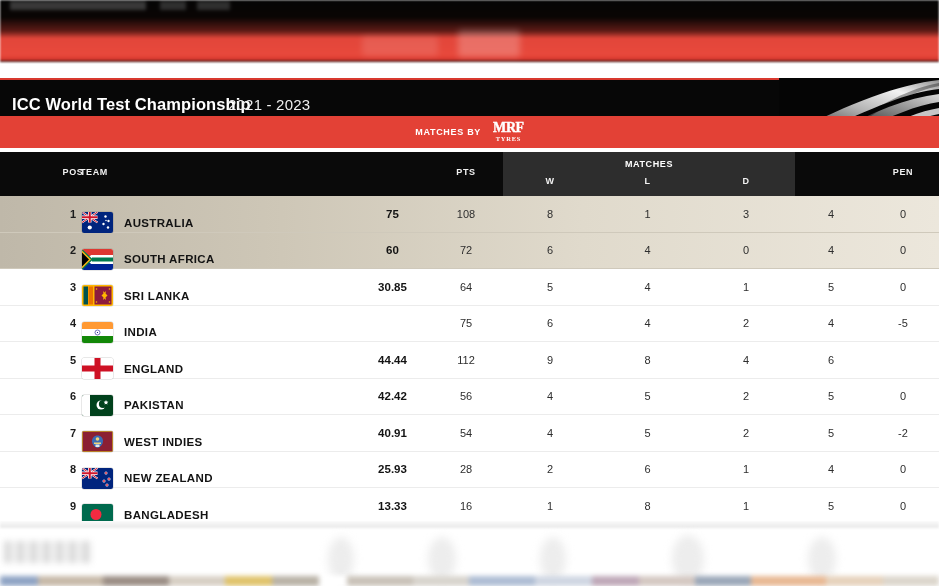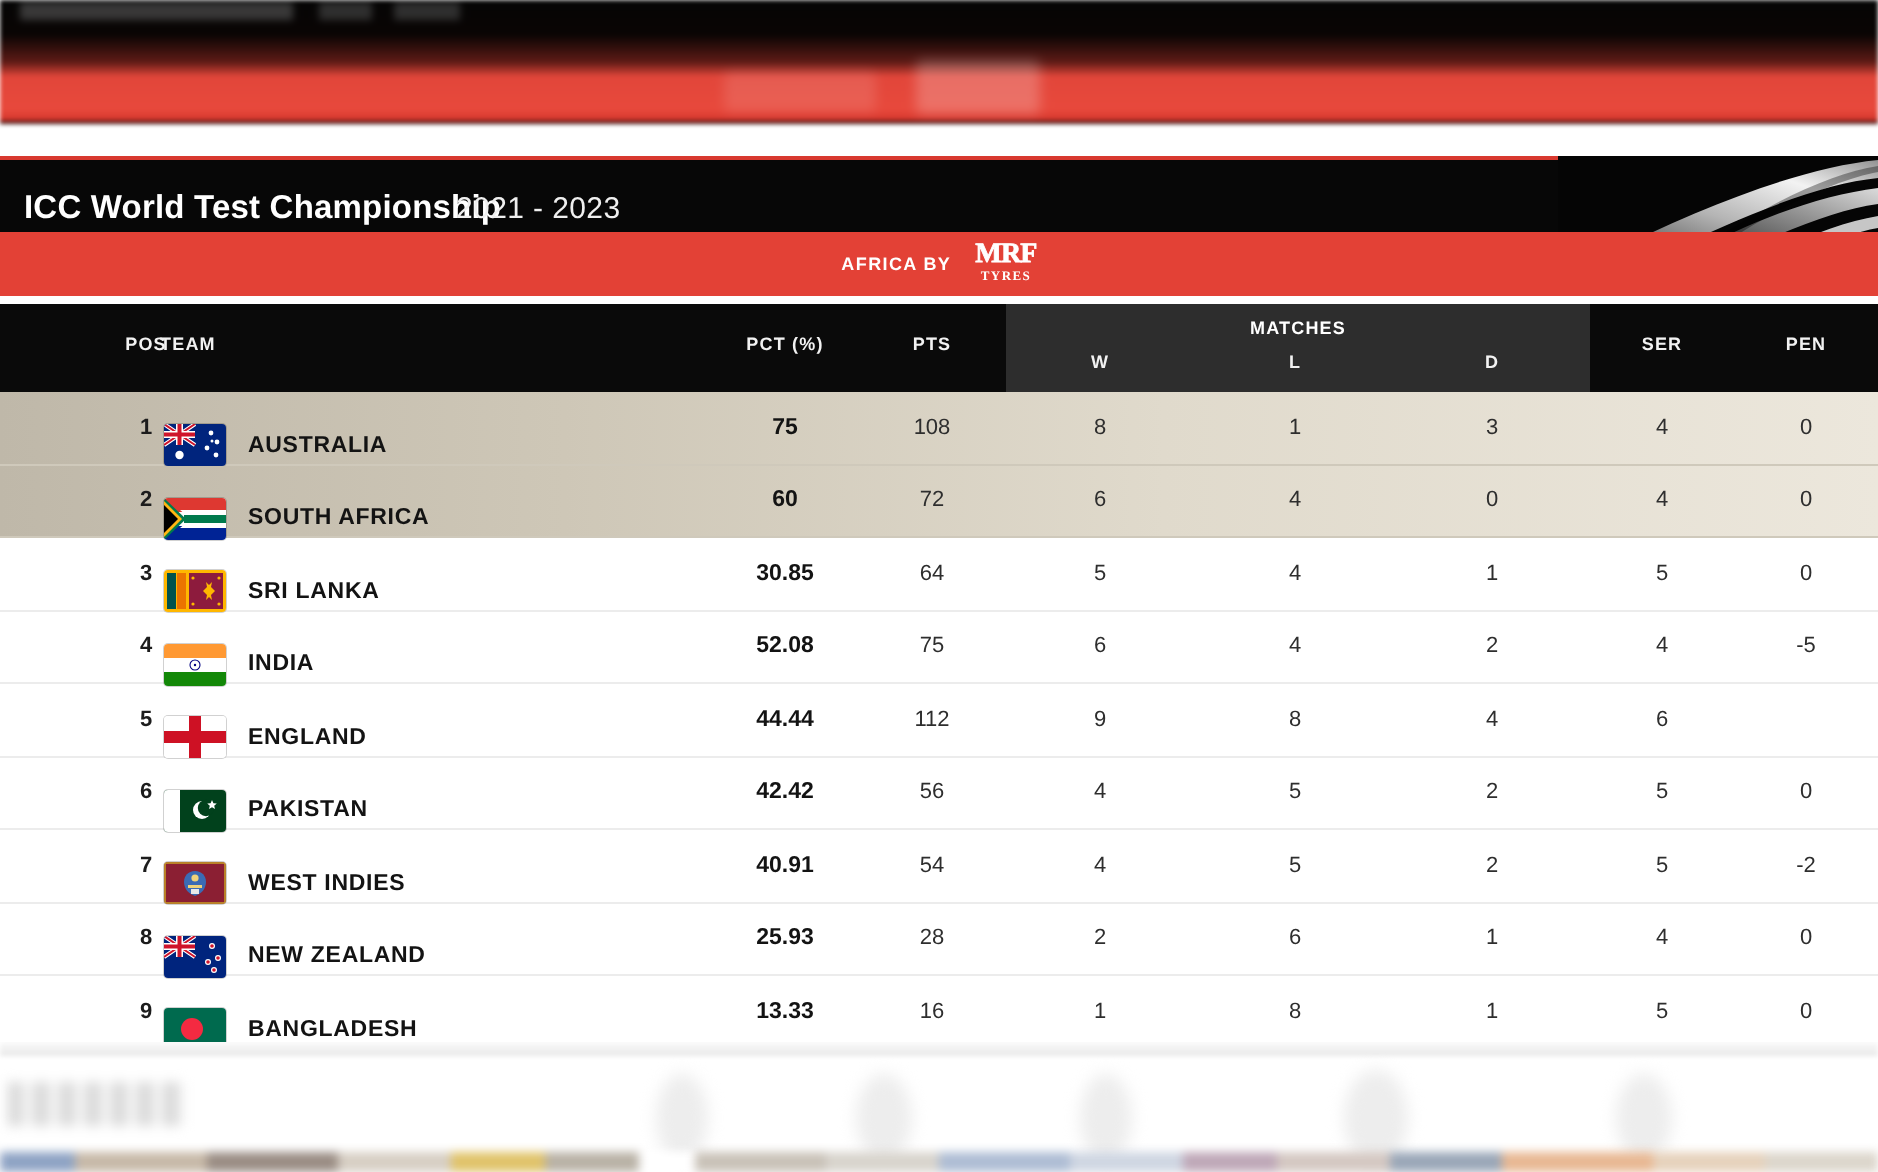--- a/index.html
+++ b/index.html
@@ -196,56 +196,50 @@
       <rect x="0" y="0" width="160" height="54" fill="#050505"></rect>
       <path d="M160,2 C120,6 70,26 14,54 L42,54 C92,30 130,14 160,11 Z" fill="url(#sg1)" opacity=".95"></path>
       <path d="M160,16 C128,20 92,34 58,54 L78,54 C112,38 138,27 160,24 Z" fill="url(#sg2)" opacity=".9"></path>
       <path d="M160,30 C142,33 118,42 98,54 L112,54 C132,44 148,38 160,36 Z" fill="#e9e9e9" opacity=".85"></path>
       <path d="M160,42 C150,44 136,49 126,54 L138,54 C148,49 155,46 160,45 Z" fill="#ffffff" opacity=".8"></path>
       <path d="M68,54 C104,28 138,12 160,8 L160,5 C134,9 98,27 60,54 Z" fill="#000" opacity=".35"></path>
     </svg>
   </div>
 
   <div class="powered-band">
-    <span class="powered-label">AFRICA BY</span>
+    <span class="powered-label">MATCHES BY</span>
     <span class="mrf-logo">
       <span class="mrf-main">MRF</span>
       <span class="mrf-sub">TYRES</span>
     </span>
   </div>
 
   <div class="table-wrap">
 
     <div class="thead">
       <div class="matches-panel"></div>
       <div class="matches-label">MATCHES</div>
 
       <div class="c center col-pos">
           <span class="th-txt th-top">POS</span>
         </div>
       <div class="c col-team">
           <span class="th-txt th-top">TEAM</span>
         </div>
-      <div class="c center col-pct">
-          <span class="th-txt th-top">PCT (%)</span>
-        </div>
       <div class="c center col-pts">
           <span class="th-txt th-top">PTS</span>
         </div>
       <div class="c center col-w">
           <span class="th-txt th-sub">W</span>
         </div>
       <div class="c center col-l">
           <span class="th-txt th-sub">L</span>
         </div>
       <div class="c center col-d">
           <span class="th-txt th-sub">D</span>
-        </div>
-      <div class="c center col-ser">
-          <span class="th-txt th-top">SER</span>
         </div>
       <div class="c center col-pen">
           <span class="th-txt th-top">PEN</span>
         </div>
     </div>
 
     <div id="rows">
         <div class="row hl">
           <div class="c center col-pos">
             <span class="cell-pos">1</span>
@@ -393,23 +387,20 @@
                 <svg viewBox="0 0 62 42">
                   <rect width="62" height="14" fill="#ff9933"></rect>
                   <rect y="14" width="62" height="14" fill="#fff"></rect>
                   <rect y="28" width="62" height="14" fill="#138808"></rect>
                   <circle cx="31" cy="21" r="5" fill="none" stroke="#000080" stroke-width="1.1"></circle>
                   <circle cx="31" cy="21" r="1.2" fill="#000080"></circle>
                 </svg>
               </span>
               <span class="cell-team">INDIA</span>
             </span>
-          </div>
-          <div class="c center col-pct">
-            <span class="cell-pct">52.08</span>
           </div>
           <div class="c center col-pts">
             <span class="cell-num">75</span>
           </div>
           <div class="c center col-w">
             <span class="cell-num">6</span>
           </div>
           <div class="c center col-l">
             <span class="cell-num">4</span>
           </div>

